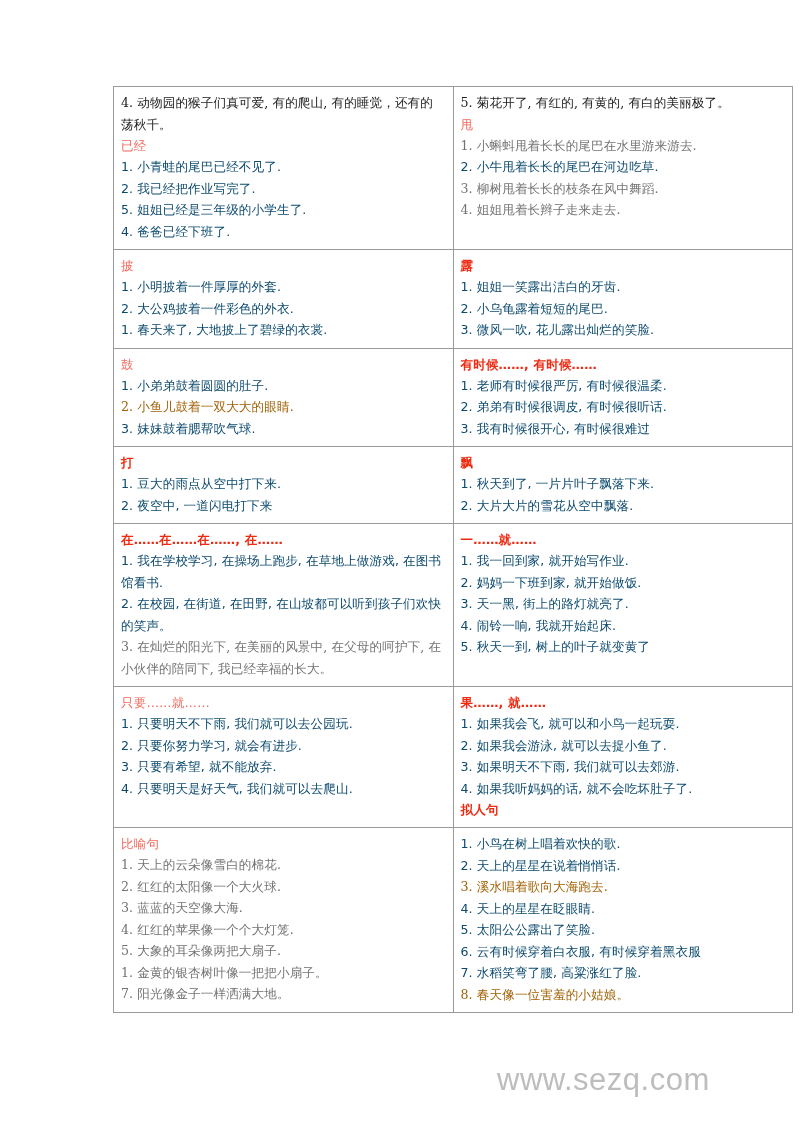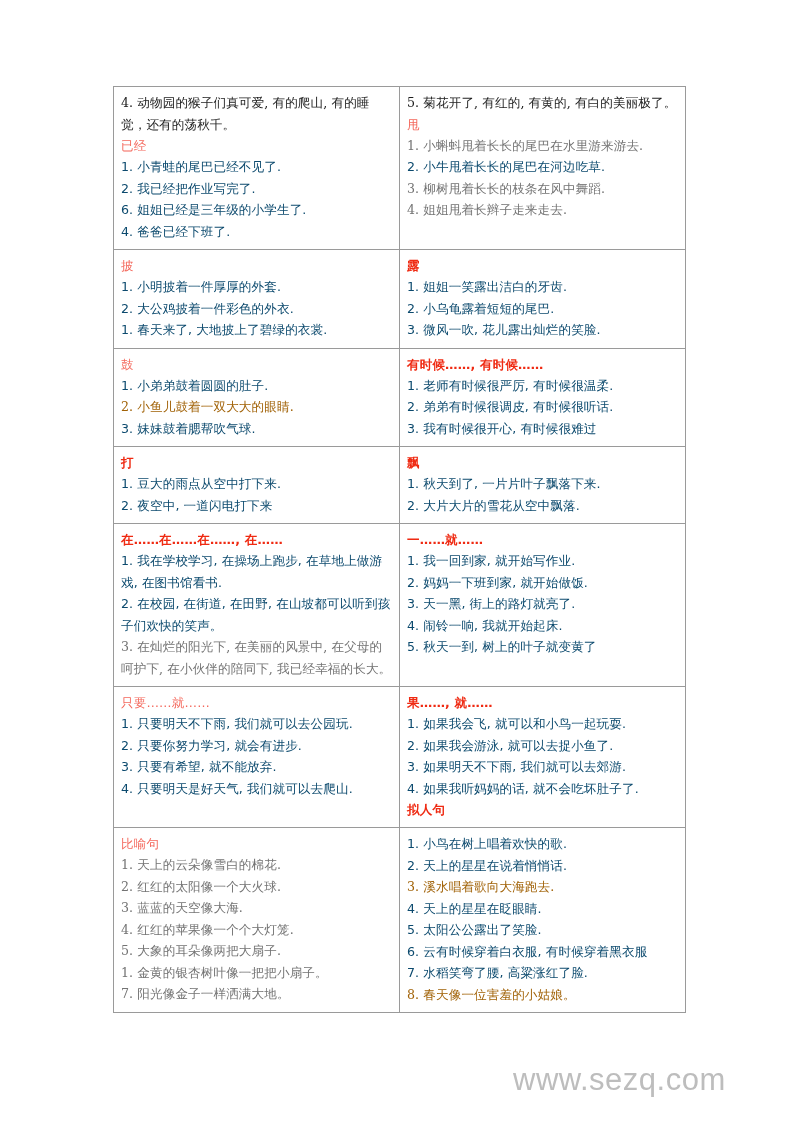--- a/index.html
+++ b/index.html
@@ -20,21 +20,21 @@
     left: 0; top: 0;
     width: 800px;
     height: 1131px;
     background: #ffffff;
   }
 
   .worksheet-table {
     position: absolute;
     left: 113px;
     top: 86px;
-    width: 573px;
+    width: 680px;
     border-collapse: collapse;
     table-layout: fixed;
   }
   .worksheet-table td {
     border: 1px solid #9a9a9a;
     vertical-align: top;
     padding: 5px 7px 7px 7px;
     width: 50%;
   }
 
@@ -69,38 +69,37 @@
   .watermark {
     position: absolute;
     left: 497px;
     top: 1062px;
     font-size: 31px;
     color: #bdbdbd;
     font-family: "Liberation Sans", sans-serif;
     letter-spacing: 0.5px;
     white-space: nowrap;
     user-select: none;
-    margin-left: 16px;
   }
 </style>
 </head>
 <body>
 
 <div class="page">
 
   <table class="worksheet-table">
     <tbody>
         <tr>
           <td>
             <div class="cell-inner">
               <p class="sentence lead">4. 动物园的猴子们真可爱, 有的爬山, 有的睡觉，还有的荡秋千。</p>
               <div class="group-title">已经</div>
               <p class="sentence bold">1. 小青蛙的尾巴已经不见了.</p>
               <p class="sentence bold">2. 我已经把作业写完了.</p>
-              <p class="sentence bold">6. 姐姐已经是三年级的小学生了.</p>
+              <p class="sentence bold">5. 姐姐已经是三年级的小学生了.</p>
               <p class="sentence bold">4. 爸爸已经下班了.</p>
             </div>
           </td>
           <td>
             <div class="cell-inner">
               <p class="sentence lead">5. 菊花开了, 有红的, 有黄的, 有白的美丽极了。</p>
               <div class="group-title">甩</div>
               <p class="sentence serif">1. 小蝌蚪甩着长长的尾巴在水里游来游去.</p>
               <p class="sentence bold">2. 小牛甩着长长的尾巴在河边吃草.</p>
               <p class="sentence serif">3. 柳树甩着长长的枝条在风中舞蹈.</p>

